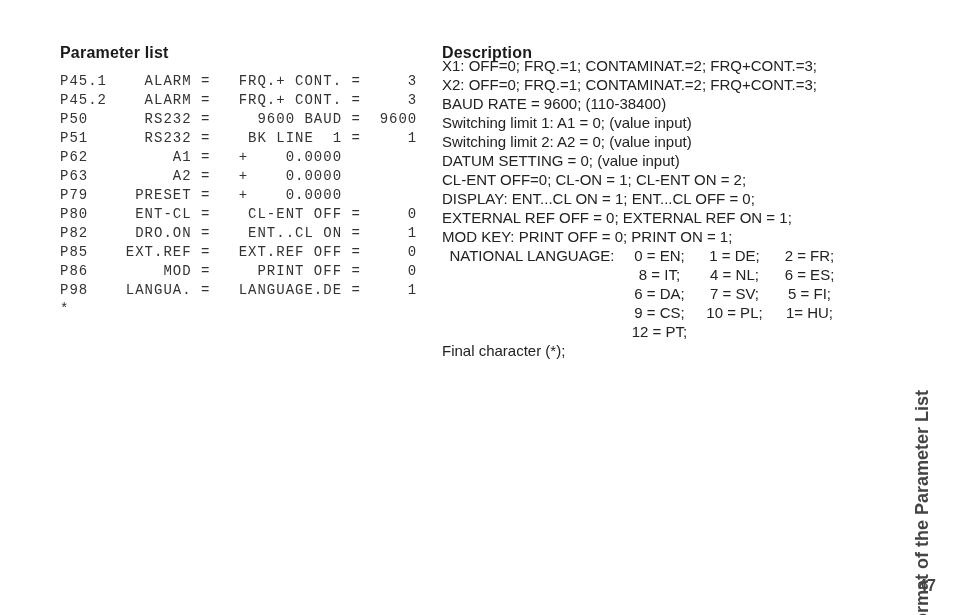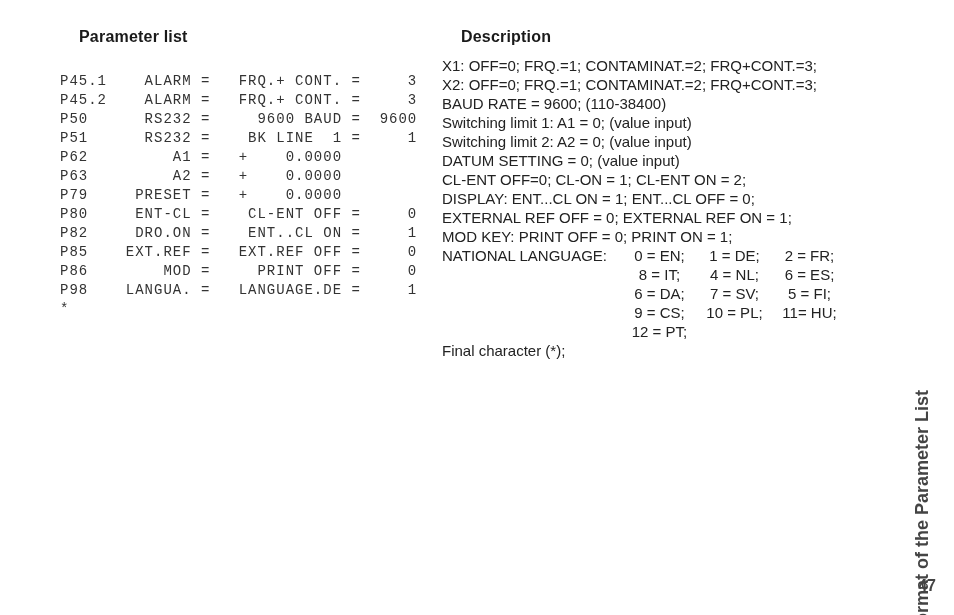--- a/index.html
+++ b/index.html
@@ -13,25 +13,24 @@
     overflow: hidden;
   }
   .page {
     position: relative;
     width: 954px;
     height: 615px;
     box-sizing: border-box;
   }
   .heading {
     position: absolute;
-    top: 28px;
+    top: 44px;
     font-weight: 700;
     font-size: 16px;
     letter-spacing: 0.2px;
-    margin-left: 19px;
   }
   .h-param { left: 60px; }
   .h-desc  { left: 442px; }
 
   .param-col {
     position: absolute;
     left: 60px;
     top: 56px;
     font-family: "Courier New", Courier, monospace;
     font-size: 14px;
@@ -43,21 +42,21 @@
   }
   .desc-col {
     position: absolute;
     left: 442px;
     top: 56px;
     font-size: 15px;
     line-height: 19px;
     color: #222;
   }
   .desc-line { display: flex; }
-  .desc-lang-pad { display: inline-block; width: 180px; }
+  .desc-lang-pad { display: inline-block; width: 180px; text-align: center; }
   .lang-grid {
     display: inline-block;
     white-space: nowrap;
   }
   .lang-grid span { display: inline-block; width: 75px; text-align: center; }
 
   .side-heading {
     position: absolute;
     right: 18px;
     top: 28px;
@@ -124,21 +123,21 @@
       <div class="desc-line">
         <span class="desc-lang-pad"></span>
         <span class="lang-grid"><span>8 = IT;</span><span>4 = NL;</span><span>6 = ES;</span></span>
       </div>
       <div class="desc-line">
         <span class="desc-lang-pad"></span>
         <span class="lang-grid"><span>6 = DA;</span><span>7 = SV;</span><span>5 = FI;</span></span>
       </div>
       <div class="desc-line">
         <span class="desc-lang-pad"></span>
-        <span class="lang-grid"><span>9 = CS;</span><span>10 = PL;</span><span>11= HU;</span></span>
+        <span class="lang-grid"><span>9 = CS;</span><span>10 = PL;</span><span>1= HU;</span></span>
       </div>
       <div class="desc-line">
         <span class="desc-lang-pad"></span>
         <span class="lang-grid"><span>12 = PT;</span><span></span><span></span></span>
       </div>
       <div class="desc-line">Final character (*);</div>
     </div>
 
   <div class="side-heading">
     <span class="txt">Output Format of the Parameter List</span>

